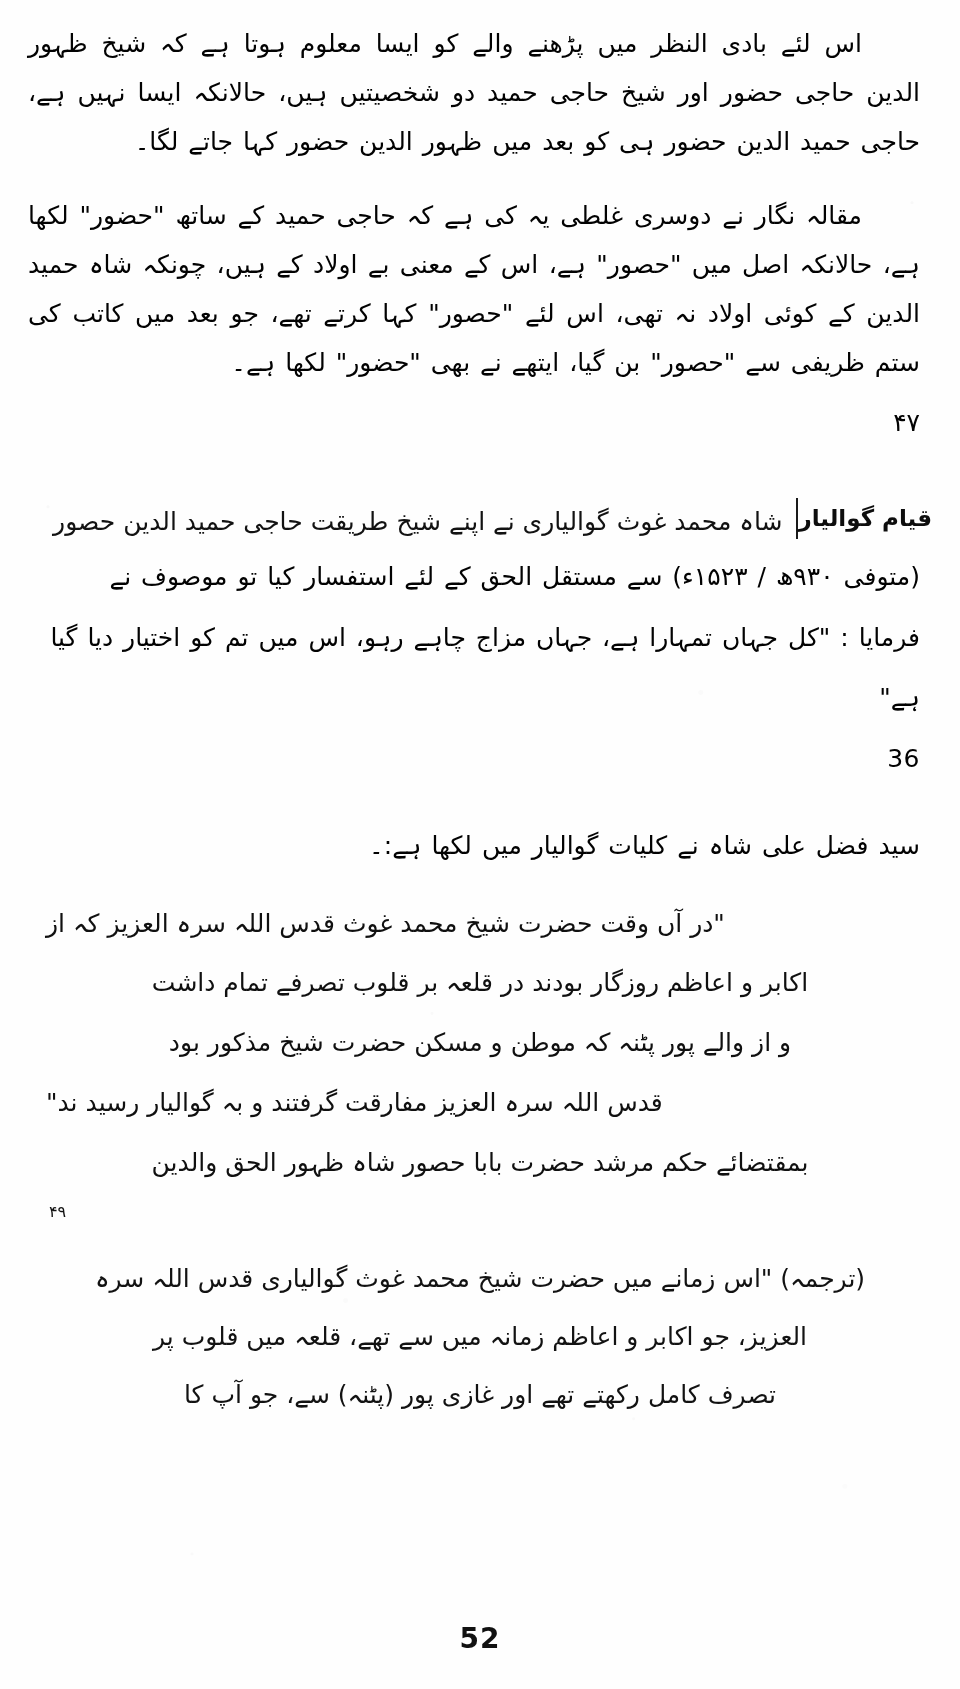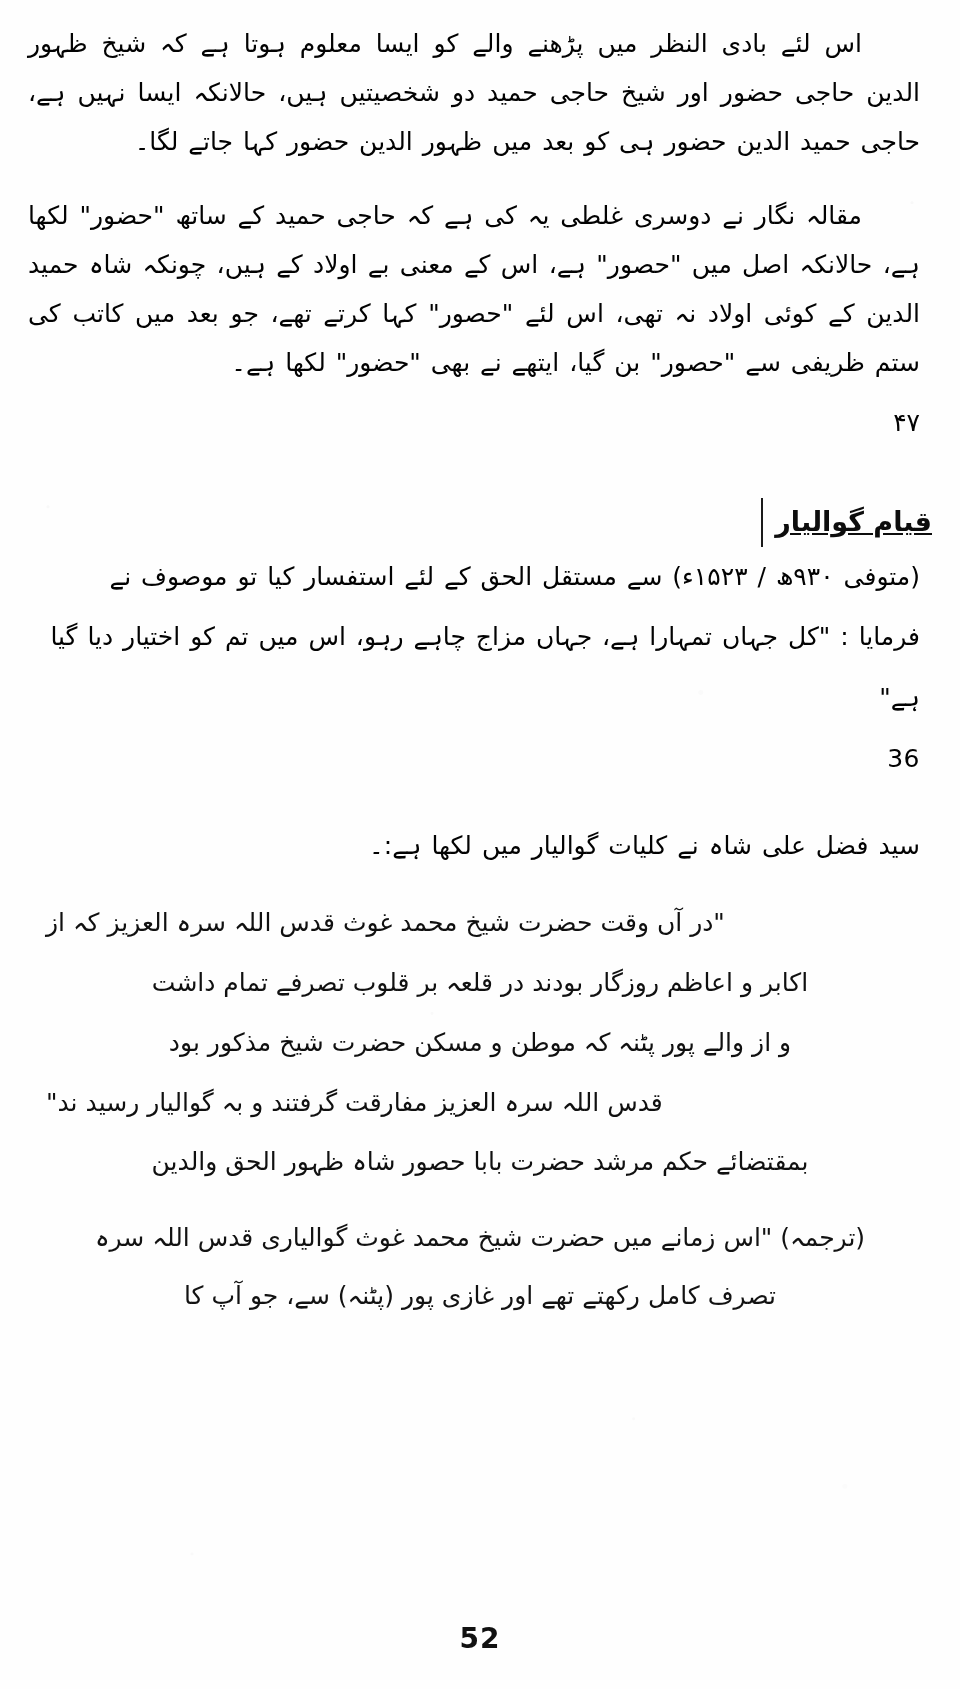--- a/index.html
+++ b/index.html
@@ -63,28 +63,26 @@
   
   .section-head-row {
     display: flex;
     flex-direction: row;
     align-items: flex-start;
     gap: 0;
     margin-bottom: 6px;
   }
   .section-label {
     flex: 0 0 auto;
-    font-size: 27px;
+    font-size: 23px;
     font-weight: bold;
     color: #0d0d0d;
-    padding-left: 12px;
     border-left: 2px solid #1a1a1a;
     line-height: 1.8;
     white-space: nowrap;
-    text-decoration: underline;
   }
   .section-head-text {
     flex: 1 1 auto;
     padding-right: 14px;
     font-size: 25px;
     line-height: 1.95;
     color: #121212;
     text-align: right;
   }
 
@@ -158,20 +156,21 @@
     <div class="block-gap small"></div>
 
     <p class="para indent">مقالہ نگار نے دوسری غلطی یہ کی ہے کہ حاجی حمید کے ساتھ "حضور" لکھا ہے، حالانکہ اصل میں "حصور" ہے، اس کے معنی بے اولاد کے ہیں، چونکہ شاہ حمید الدین کے کوئی اولاد نہ تھی، اس لئے "حصور" کہا کرتے تھے، جو بعد میں کاتب کی ستم ظریفی سے "حصور" بن گیا، ایتھے نے بھی "حضور" لکھا ہے۔</p>
 
     <p class="para center">۴۷</p>
 
     <div class="block-gap large"></div>
 
     <div class="section-head-row">
       <div class="section-label">قیام گوالیار</div>
+      <div class="section-head-text">شاہ محمد غوث گوالیاری نے اپنے شیخ طریقت حاجی حمید الدین حصور</div>
     </div>
 
     <p class="para">(متوفی ۹۳۰ھ / ۱۵۲۳ء) سے مستقل الحق کے لئے استفسار کیا تو موصوف نے</p>
 
     <p class="para">فرمایا : "کل جہاں تمہارا ہے، جہاں مزاج چاہے رہو، اس میں تم کو اختیار دیا گیا</p>
 
     <p class="para">ہے"</p>
 
     <p class="para">36</p>
 
@@ -180,26 +179,28 @@
     <p class="para center">سید فضل علی شاہ نے کلیات گوالیار میں لکھا ہے:۔</p>
 
     <div class="block-gap small"></div>
 
     <div class="quote quote-lines">
       <span class="qline align-left">"در آں وقت حضرت شیخ محمد غوث قدس اللہ سرہ العزیز کہ از</span>
       <span class="qline">اکابر و اعاظم روزگار بودند در قلعہ بر قلوب تصرفے تمام داشت</span>
       <span class="qline">و از والے پور پٹنہ کہ موطن و مسکن حضرت شیخ مذکور بود</span>
       <span class="qline align-left">قدس اللہ سرہ العزیز مفارقت گرفتند و بہ گوالیار رسید ند"</span>
       <span class="qline">بمقتضائے حکم مرشد حضرت بابا حصور شاہ ظہور الحق والدین</span>
+      <span class="qline align-left footnote-sup">۴۹</span>
     </div>
 
     <div class="block-gap small"></div>
 
     <div class="translation">
       <span class="tline">(ترجمہ)   "اس زمانے میں حضرت شیخ محمد غوث گوالیاری قدس اللہ سرہ</span>
+      <span class="tline">العزیز، جو اکابر و اعاظم زمانہ میں سے تھے، قلعہ میں قلوب پر</span>
       <span class="tline">تصرف کامل رکھتے تھے اور غازی پور (پٹنہ) سے، جو آپ کا</span>
     </div>
 
   </div>
 
   <div class="speckle"></div>
 
   <div class="page-number">52</div>
 </div>
 

